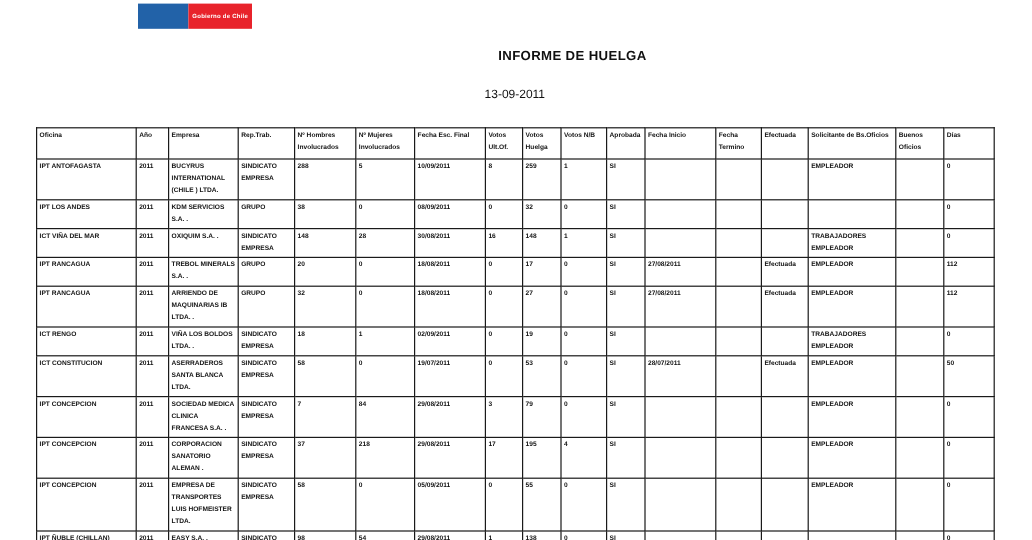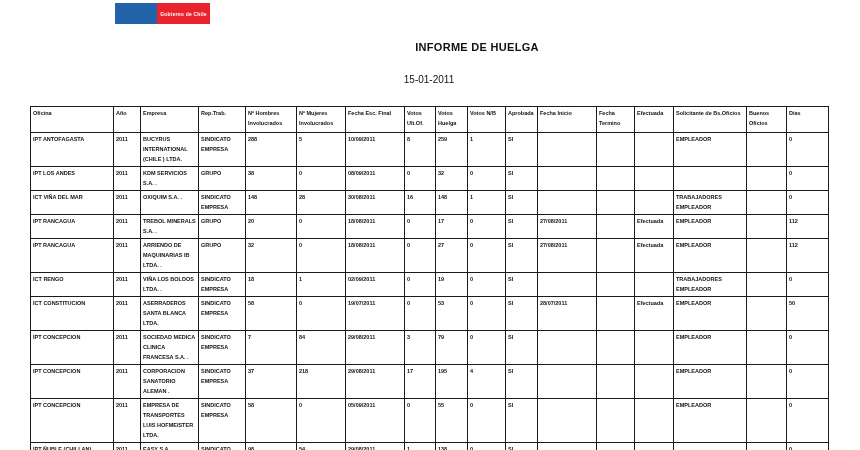--- a/index.html
+++ b/index.html
@@ -36,21 +36,21 @@
 <body>
 
 <div class="logo">
   <div class="logo-blue"></div>
   <div class="logo-red">
     <span>Gobierno de Chile</span>
   </div>
 </div>
 
 <div class="page-title">INFORME DE HUELGA</div>
-<div class="page-date">15-01-2011</div>
+<div class="page-date">13-09-2011</div>
 
 <table class="report">
   <colgroup>
     <col style="width:83px">
       <col style="width:27px">
       <col style="width:58px">
     <col style="width:47px">
       <col style="width:51px">
       <col style="width:49px">
     <col style="width:59px">

